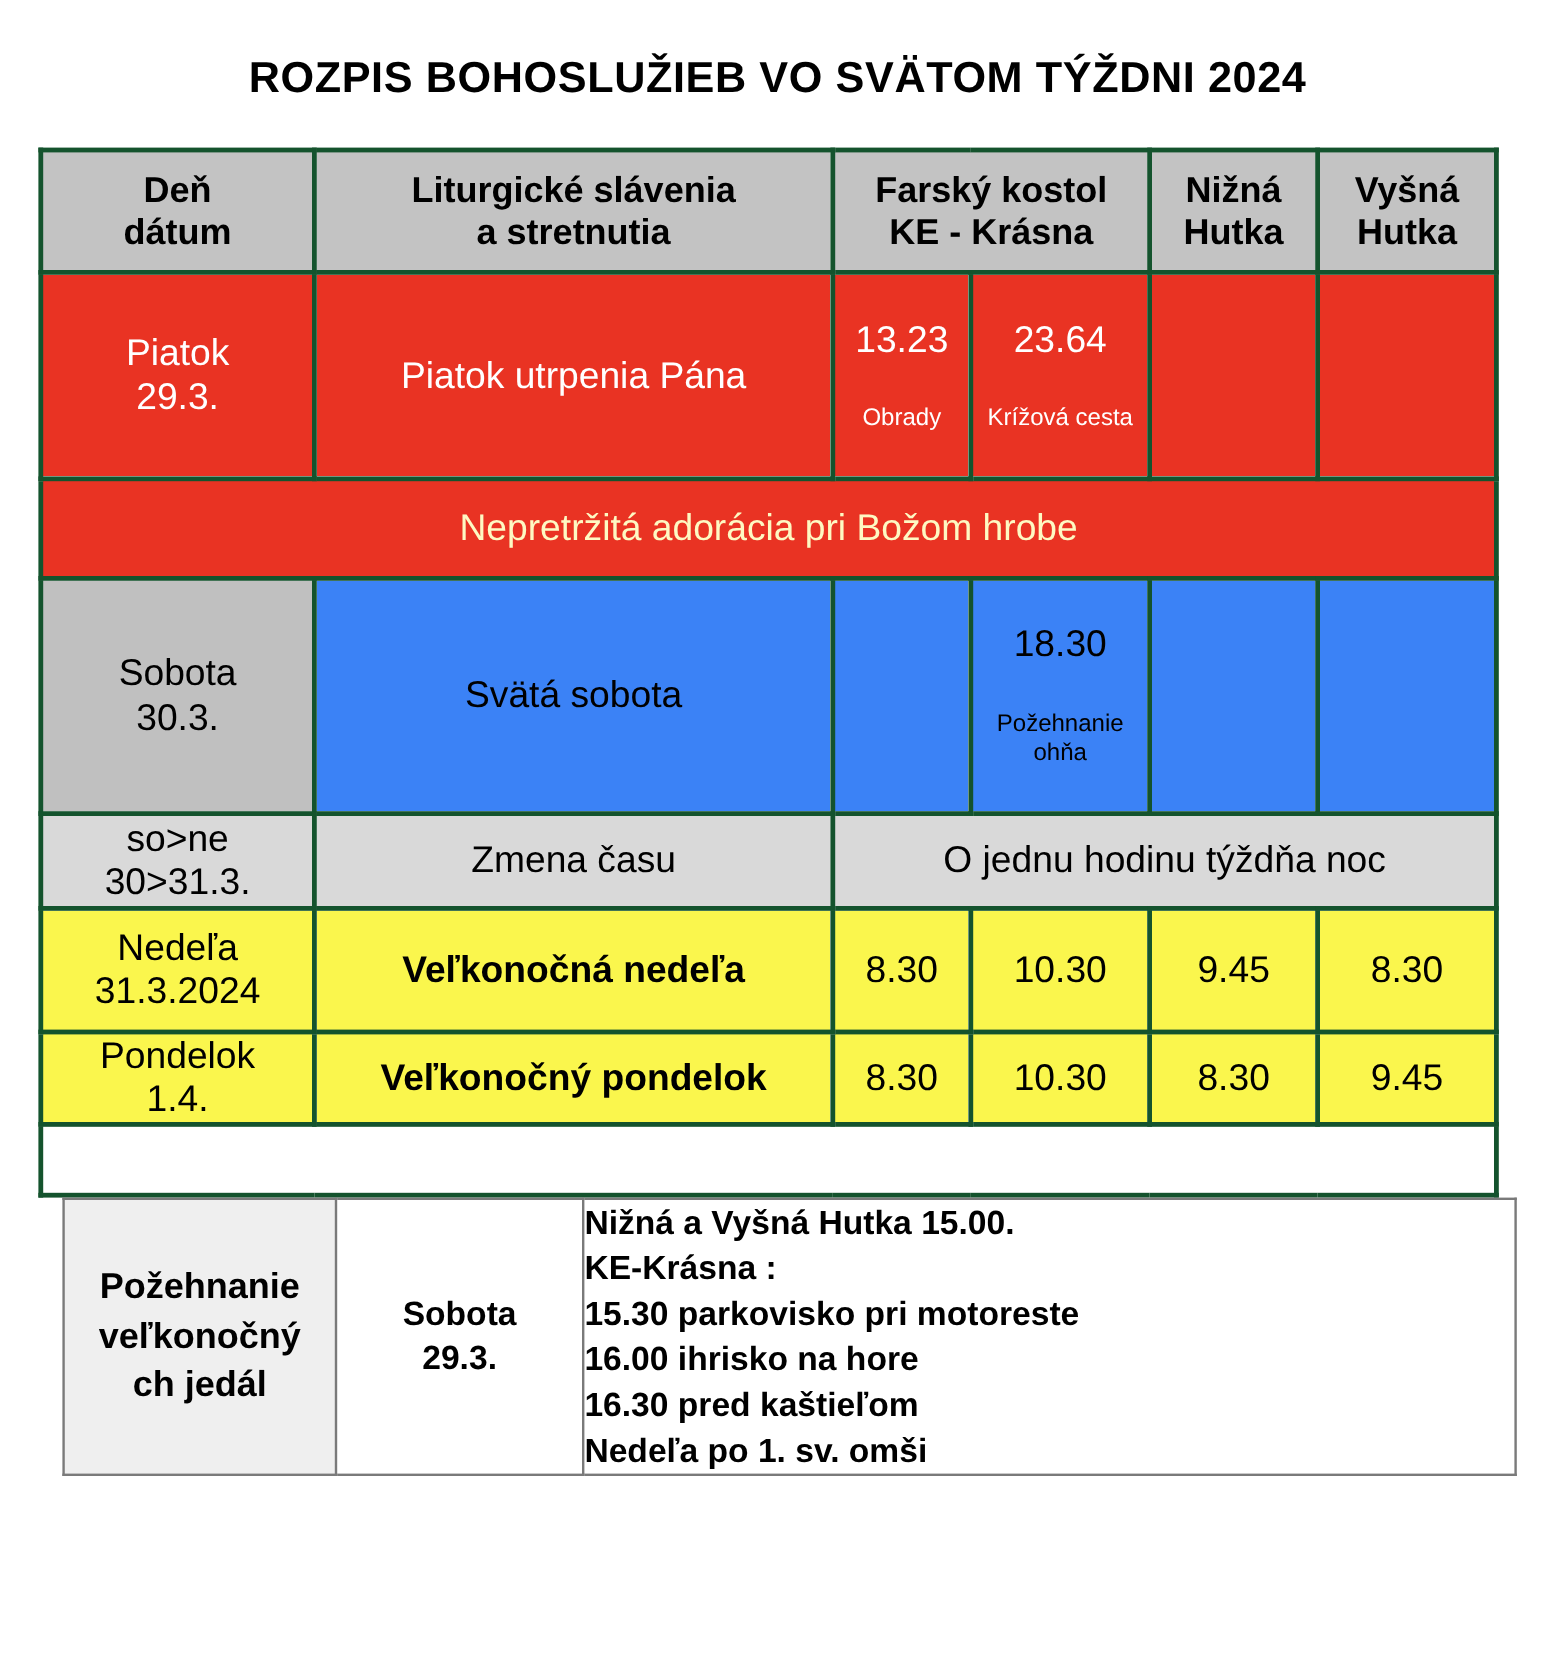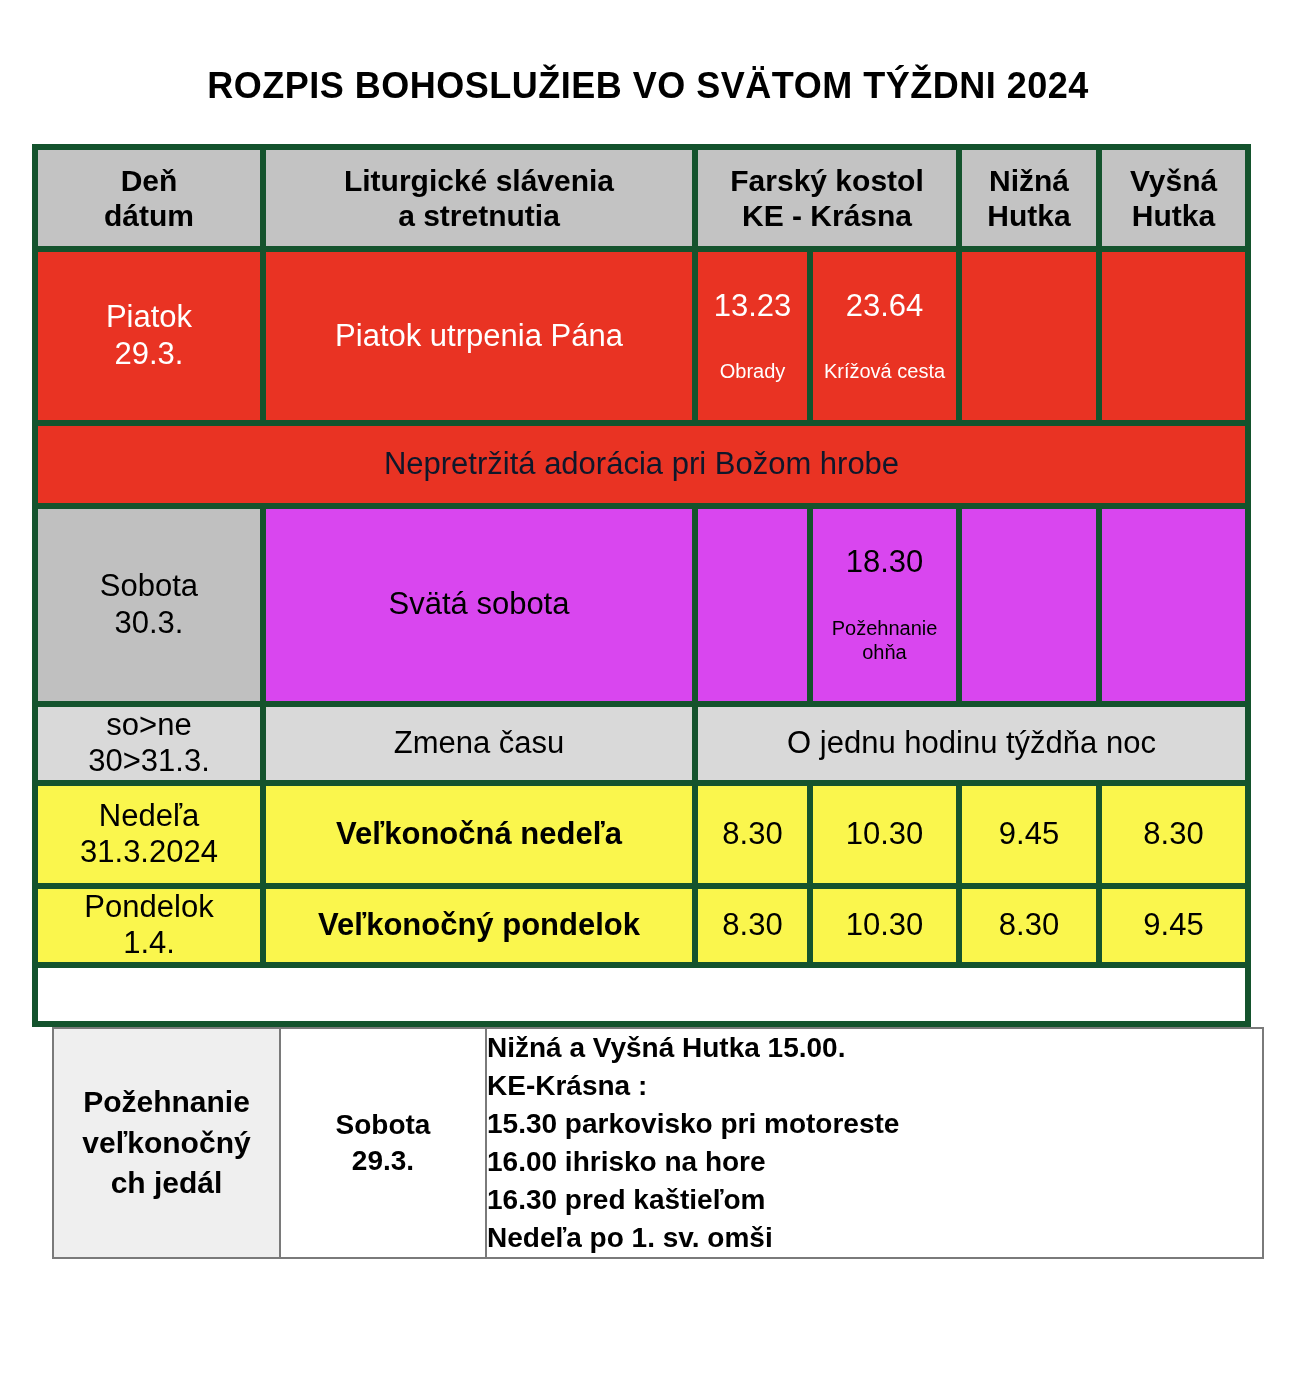--- a/index.html
+++ b/index.html
@@ -10,53 +10,53 @@
     color: #000;
   }
   .page {
     position: relative;
     width: 1296px;
     height: 1394px;
     background: #ffffff;
     overflow: hidden;
   }
   .title {
-    padding-top: 65px;
+    padding-top: 44px;
     text-align: center;
     font-size: 36px;
     font-weight: bold;
     letter-spacing: 0.5px;
     white-space: pre-line;
   }
   
   table.main {
     border-collapse: collapse;
     table-layout: fixed;
     margin: 37px 0 0 32px;
     width: 1213px;
   }
   table.main td {
-    border: 6px solid #14532d;
+    border: 4px solid #14532d;
     text-align: center;
     vertical-align: middle;
     font-size: 31px;
     line-height: 1.18;
     padding: 0 2px;
     white-space: pre-line;
     overflow: hidden;
   }
   tr.r-header td {
     background: #c3c3c3;
     font-weight: bold;
     font-size: 30px;
   }
   tr.r-green td   { background: #9fcd61; }
   tr.r-red td     { background: #e93323; color: #ffffff; }
-  tr.r-adoration td { background: #e93323; color: #0f172a; }
-  tr.r-saturday td  { background: #d946ef; }
+  tr.r-adoration td { background: #e93323; color: #fef9c3; }
+  tr.r-saturday td  { background: #3b82f6; }
   tr.r-saturday td.day-gray { background: #c0c0c0; }
   tr.r-timechange td { background: #d9d9d9; }
   tr.r-yellow td  { background: #faf64d; }
   tr.r-empty td   { background: #ffffff; }
   .bold-event { font-weight: bold; }
   .cell-note {
     font-size: 20px;
     line-height: 1.2;
     white-space: pre-line;
   }

